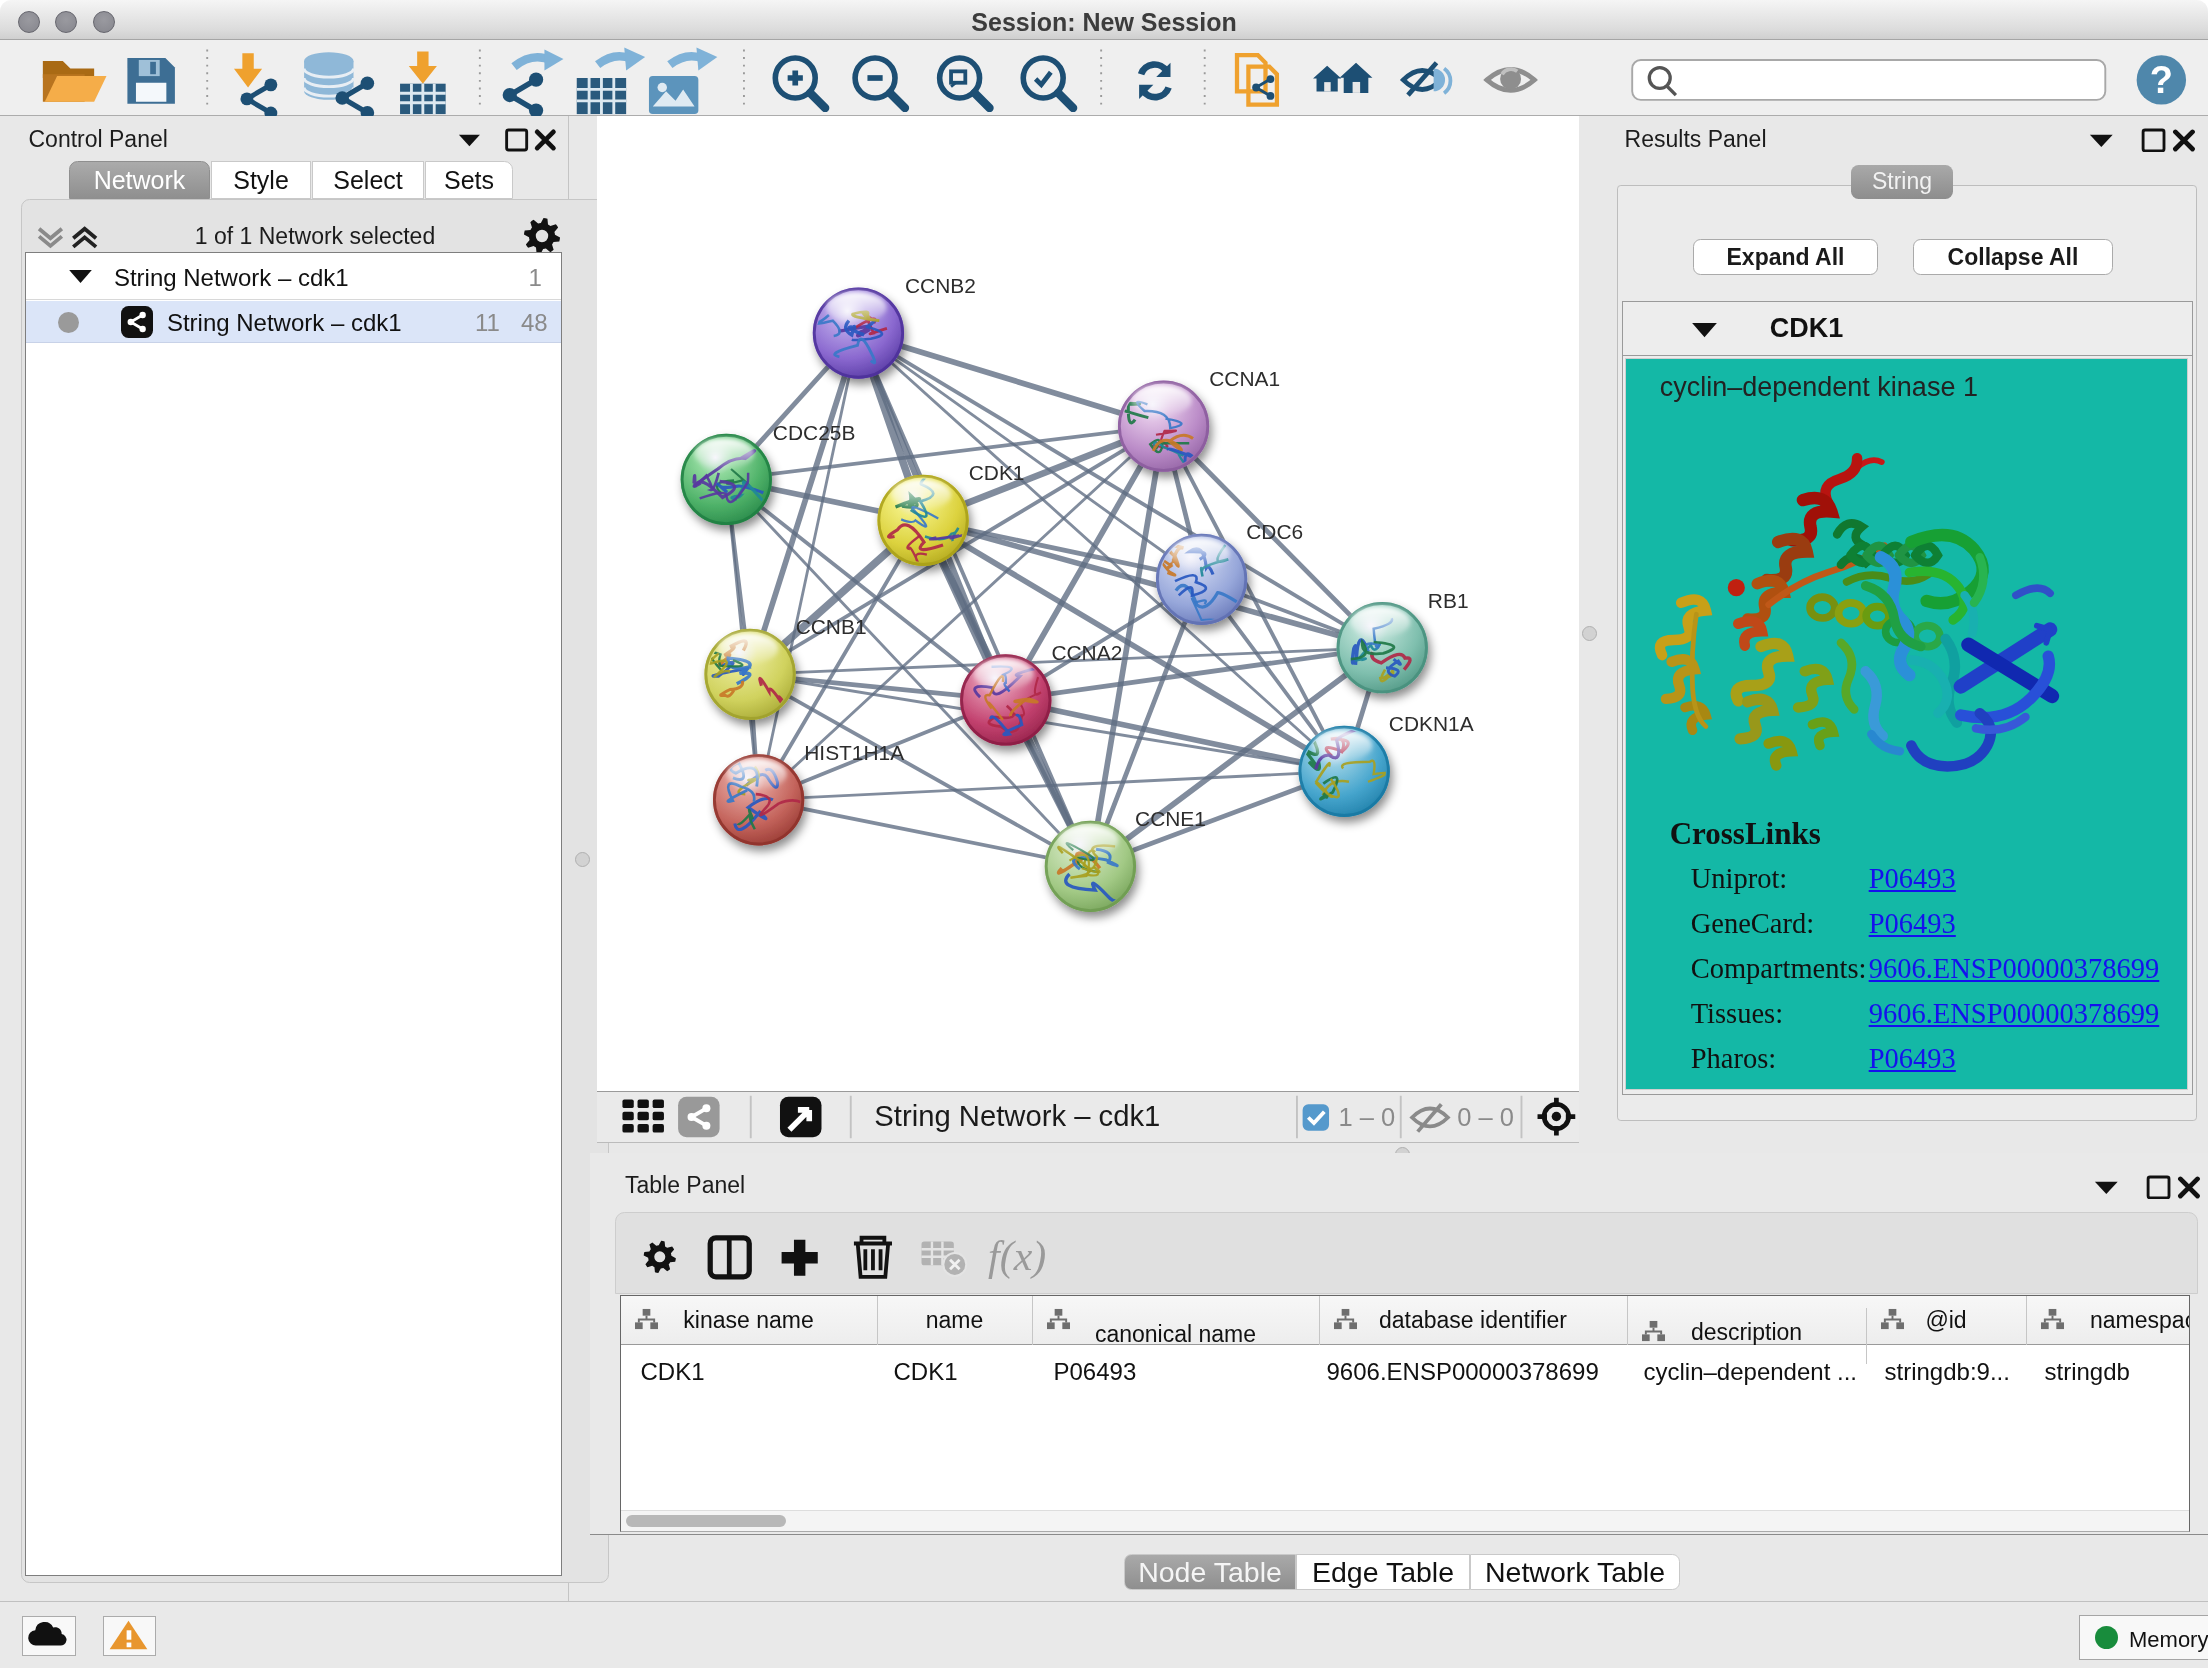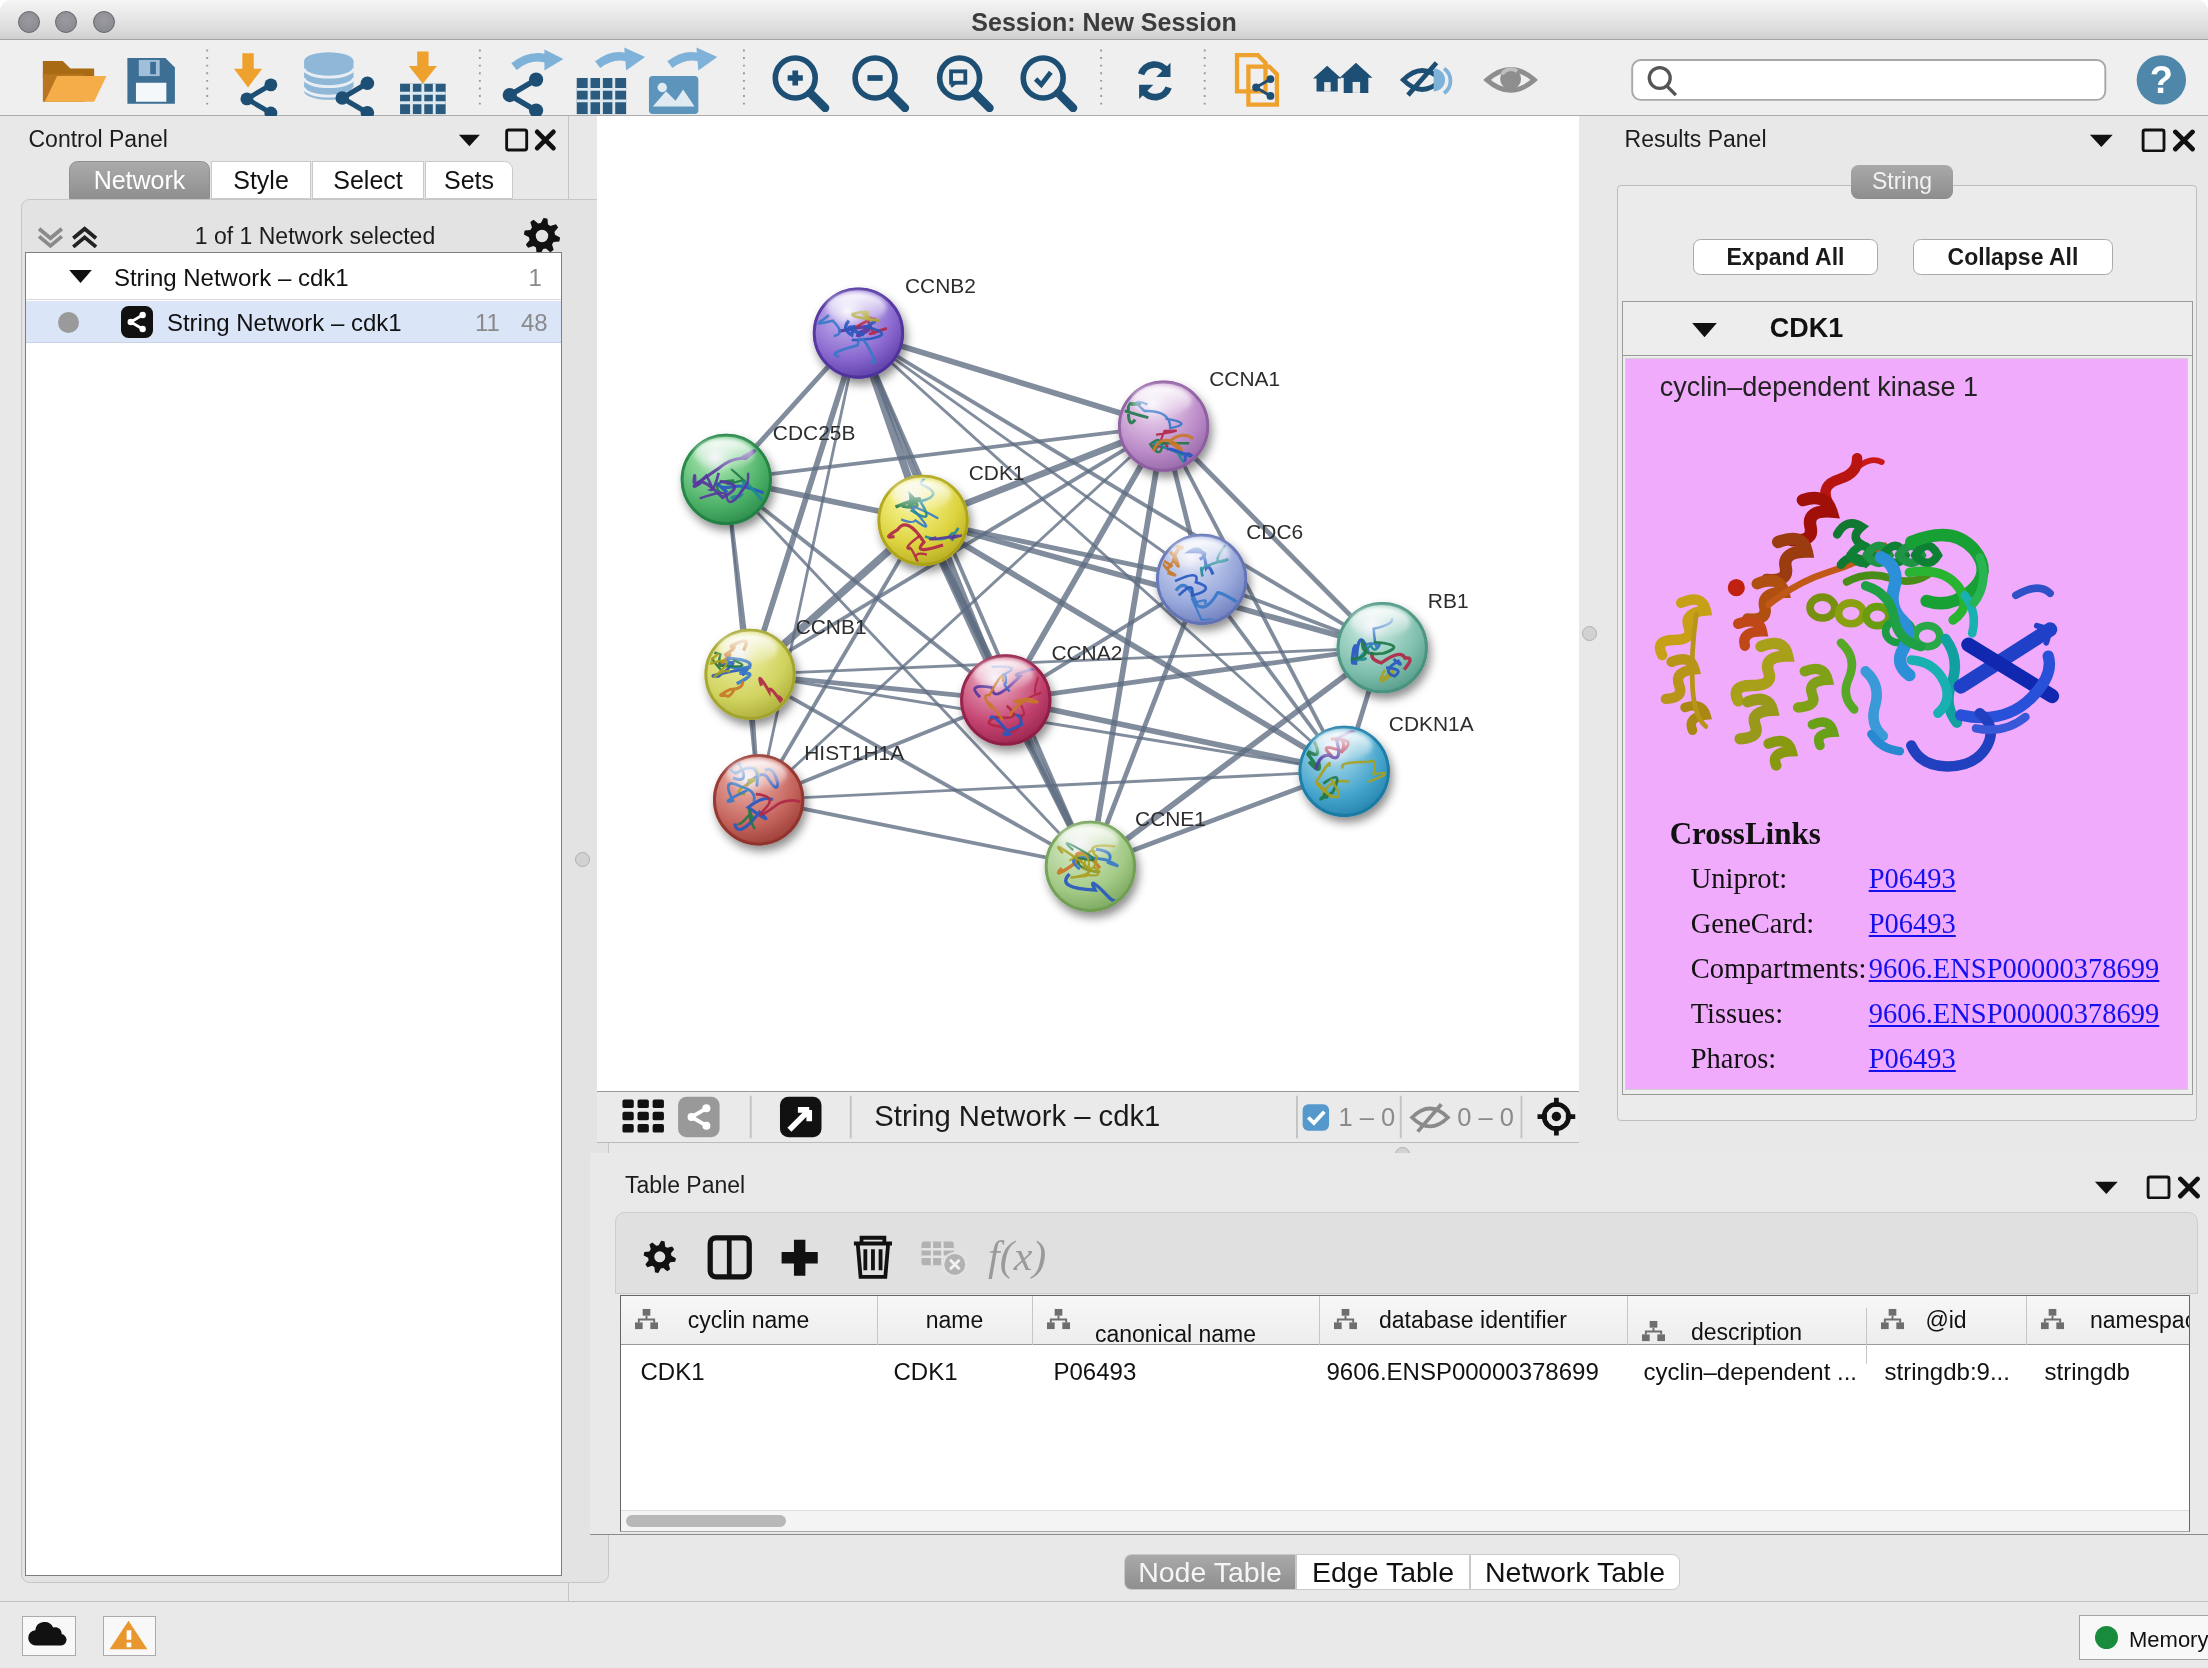--- a/index.html
+++ b/index.html
@@ -627,21 +627,21 @@
     <div class="abs" style="left:234px;top:49px;width:102px;height:34px;background:linear-gradient(#a9a9a9,#8d8d8d);border-radius:7.6px;color:#f2f2f2;font-size:23px;text-align:center;line-height:33px;">String</div>
     <div class="abs" style="left:76px;top:123px;width:185px;height:36px;background:#fff;border:1px solid #aaa;border-radius:7.6px;font-size:23px;font-weight:bold;color:#1a1a1a;text-align:center;line-height:34px;">Expand All</div>
     <div class="abs" style="left:296px;top:123px;width:200px;height:36px;background:#fff;border:1px solid #aaa;border-radius:7.6px;font-size:23px;font-weight:bold;color:#1a1a1a;text-align:center;line-height:34px;">Collapse All</div>
     <div class="abs" style="left:4.8px;top:185px;width:571px;height:794px;background:#ededed;border:1.9px solid #9a9a9a;">
       <div class="abs" style="left:0;top:0;width:100%;height:54px;border-bottom:1.9px solid #9a9a9a;">
         <svg class="abs" style="left:68px;top:19px" width="27" height="19" viewBox="0 0 28 20">
           <path d="M1 2 h26 l-13 15 Z" fill="#111"></path>
         </svg>
         <span class="abs" style="left:147px;top:11.4px;font-size:27px;font-weight:bold;color:#111;">CDK1</span>
       </div>
-      <div class="abs" style="left:1.9px;top:56px;width:563px;height:732px;background:#f0abfc;border:1px solid #cfcfcf;">
+      <div class="abs" style="left:1.9px;top:56px;width:563px;height:732px;background:#14b8a6;border:1px solid #cfcfcf;">
         <div class="abs" style="left:34px;top:13.3px;font-size:27px;color:#222;">cyclin–dependent kinase 1</div>
         <div class="abs" style="left:0px;top:84px;"><svg width="582" height="333" viewBox="0 0 612 350">
             <g fill="none" stroke-linecap="round">
               <path d="M243 26 q14 -12 26 -6" stroke="#c81818" stroke-width="6"></path>
               <path d="M212 62 q-8 -18 12 -24 q20 -6 19 -22" stroke="#b81410" stroke-width="11"></path>
               <path d="M186 60 q24 -8 30 12 q-26 -2 -22 16 q4 16 -20 14" stroke="#a01008" stroke-width="13"></path>
               <path d="M160 104 q26 -10 30 10 q-26 0 -22 17 q3 15 -20 13" stroke="#9a3c10" stroke-width="13"></path>
               <path d="M138 148 q24 -10 28 9 q-24 0 -20 16 q3 14 -18 12" stroke="#b05010" stroke-width="12"></path>
               <path d="M118 190 q22 -8 25 8 q-22 0 -18 15" stroke="#c04818" stroke-width="11"></path>
               <circle cx="116" cy="152" r="9" fill="#c02010"></circle>
@@ -721,21 +721,21 @@
     </div>
     <div class="abs" style="left:29.5px;top:142px;width:1570px;height:237px;background:#ffffff;border:1.9px solid #666;border-bottom:1px solid #aaa;overflow:hidden;">
       <div class="abs" style="left:0;top:0;width:1655px;height:49px;background:linear-gradient(#f7f7f7,#ededed);border-bottom:1.9px solid #9a9a9a;">
         <div class="abs" style="left:0px;top:0;width:257px;height:49px;border-right:1px solid #c6c6c6;">
           <span class="abs" style="left:13.3px;top:12.4px;"><svg width="25" height="23" viewBox="0 0 26 24">
               <rect x="9" y="1" width="8" height="7" fill="#6e6e6e"></rect>
               <rect x="1" y="15" width="8" height="7" fill="#6e6e6e"></rect>
               <rect x="17" y="15" width="8" height="7" fill="#6e6e6e"></rect>
               <path d="M13 8 v4 M5 15 v-3 h16 v3" stroke="#6e6e6e" stroke-width="2" fill="none"></path>
             </svg></span>
-          <div style="width:100%;text-align:center;font-size:23px;color:#111;margin-top:10.5px;">cyclin name</div>
+          <div style="width:100%;text-align:center;font-size:23px;color:#111;margin-top:10.5px;">kinase name</div>
         </div>
         <div class="abs" style="left:257px;top:0;width:155px;height:49px;border-right:1px solid #c6c6c6;">
           <div style="width:100%;text-align:center;font-size:23px;color:#111;margin-top:10.5px;">name</div>
         </div>
         <div class="abs" style="left:412px;top:0;width:287px;height:49px;border-right:1px solid #c6c6c6;">
           <span class="abs" style="left:13.3px;top:12.4px;"><svg width="25" height="23" viewBox="0 0 26 24">
               <rect x="9" y="1" width="8" height="7" fill="#6e6e6e"></rect>
               <rect x="1" y="15" width="8" height="7" fill="#6e6e6e"></rect>
               <rect x="17" y="15" width="8" height="7" fill="#6e6e6e"></rect>
               <path d="M13 8 v4 M5 15 v-3 h16 v3" stroke="#6e6e6e" stroke-width="2" fill="none"></path>

